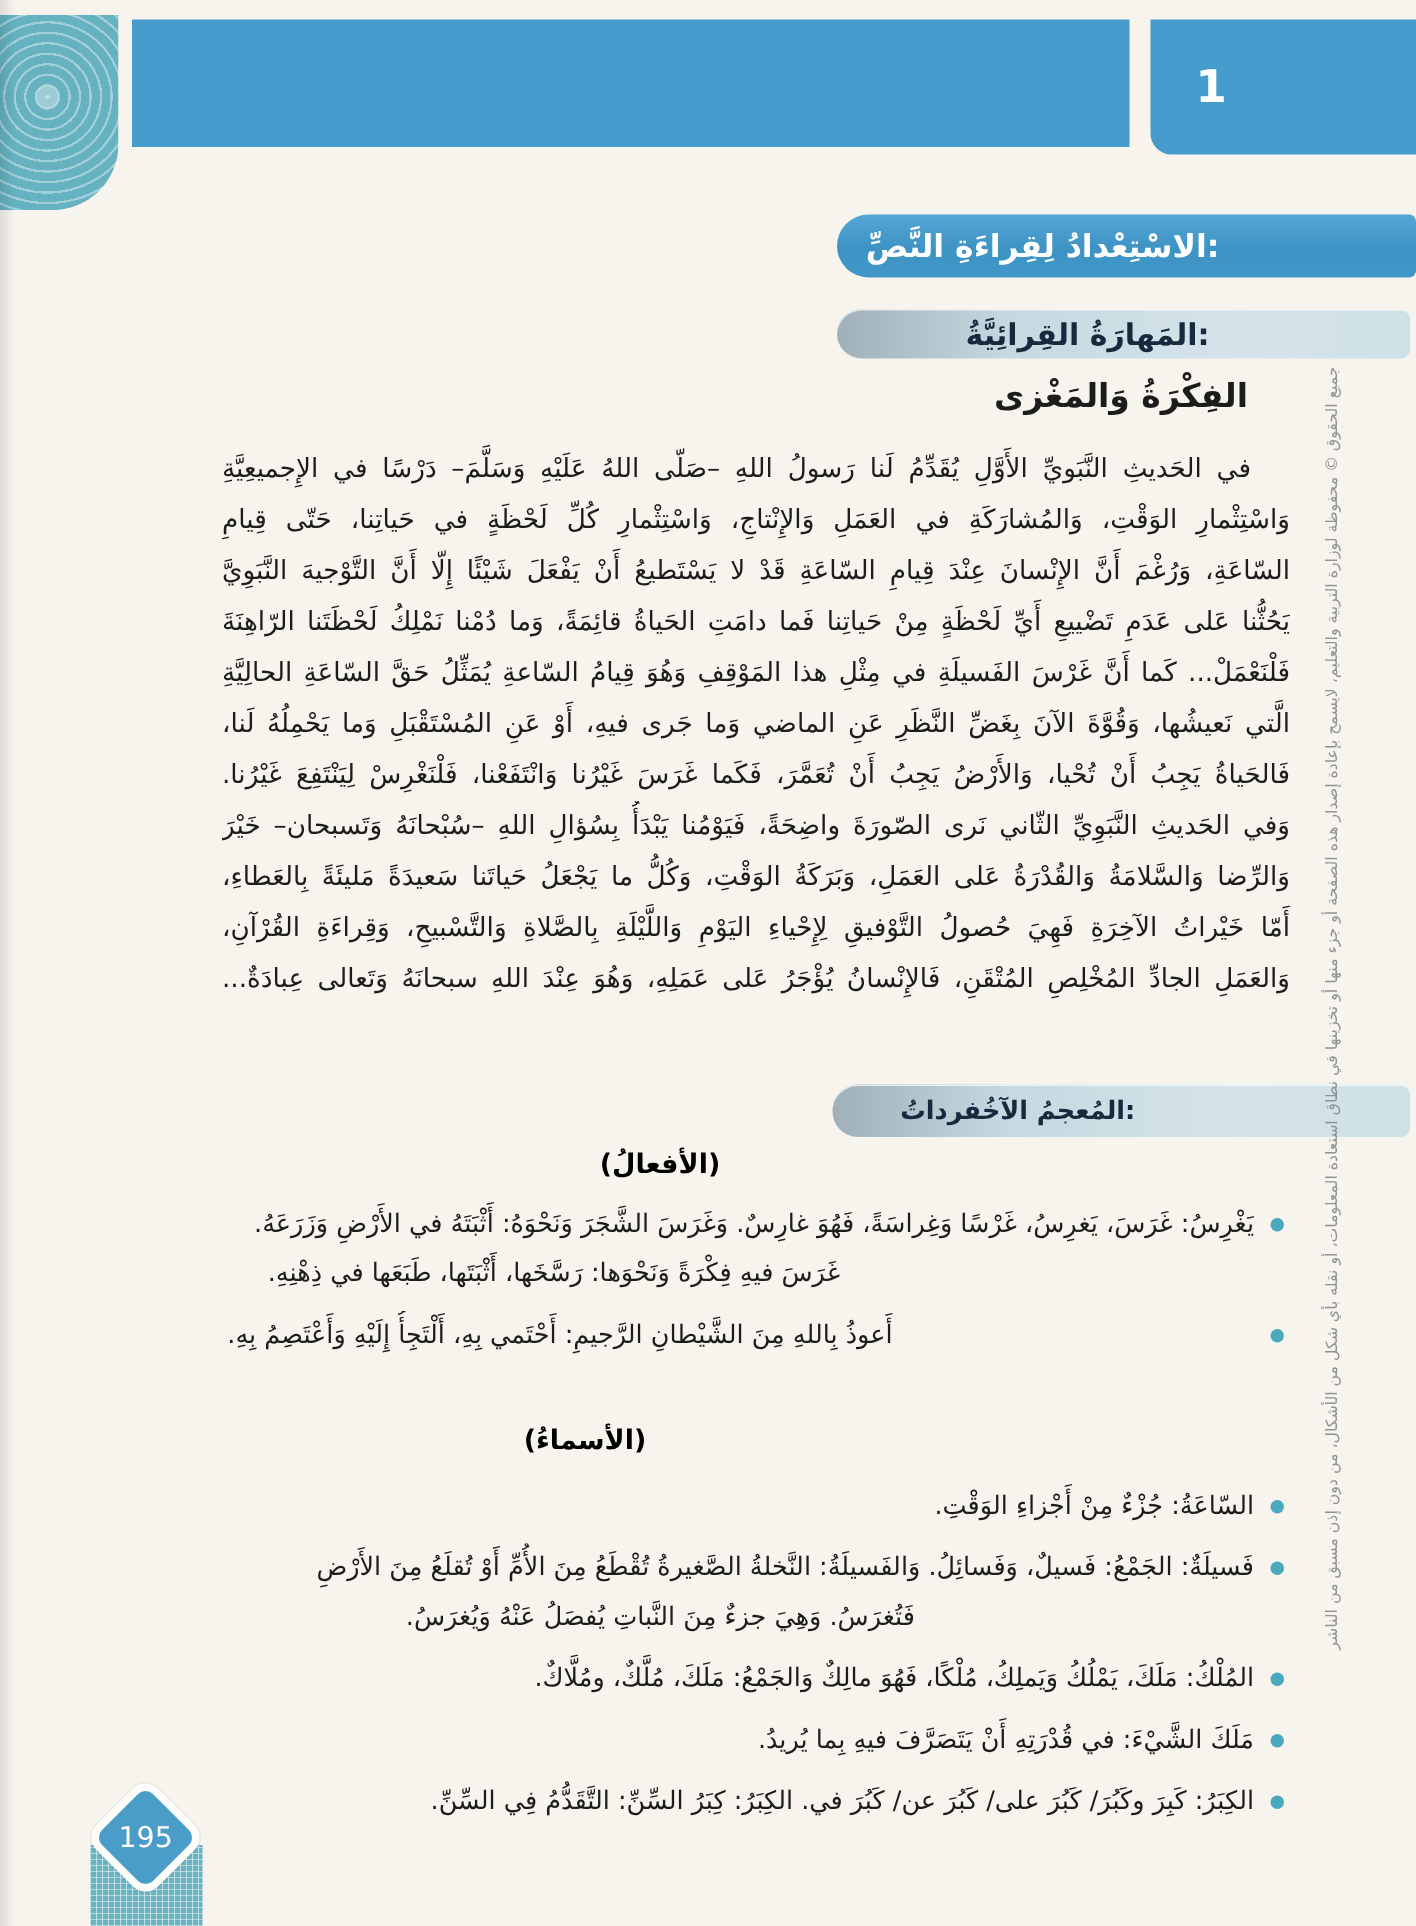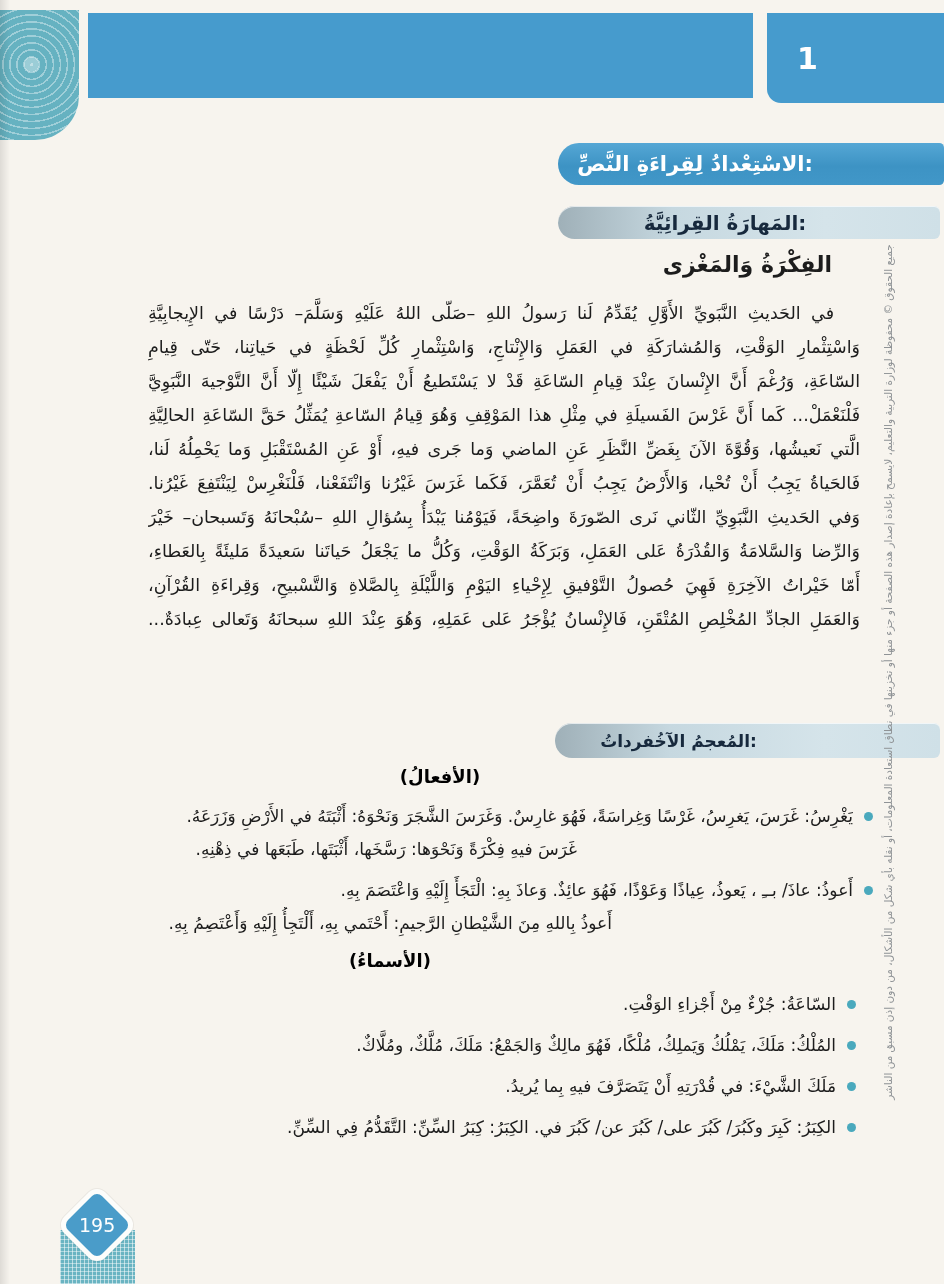--- a/index.html
+++ b/index.html
@@ -73,21 +73,21 @@
     position:absolute;right:4px;top:12px;width:9px;height:9px;border-radius:50%;
     background:#4aa9bd;
   }
   .vline{
     min-height:33px;line-height:33px;font-size:17px;text-align:right;
     white-space:nowrap;overflow:hidden;
   }
   .ind-300{padding-right:276px;}
   .ind-265{padding-right:241px;}
   .ind-250{padding-right:226px;}
-  .verbs-list{top:800px;margin-left:17px;}
+  .verbs-list{top:800px;}
   .nouns-list{top:988px;}
   
   .copyright{
     top:672px;left:888px;
     transform:translate(-50%,-50%) rotate(-90deg);
     white-space:nowrap;direction:rtl;
     font-size:10.5px;color:#8f9396;letter-spacing:.2px;
   }
   
   .texture-strip{
@@ -125,23 +125,24 @@
 <div class="abs banner-blue">
   <span>الاسْتِعْدادُ لِقِراءَةِ النَّصِّ:</span>
 </div>
 <div class="abs banner-light banner-skill">
   <span>المَهارَةُ القِرائِيَّةُ:</span>
 </div>
 
 <div class="abs col idea-title">الفِكْرَةُ وَالمَغْزى</div>
 
 <div class="abs col para">
-  <div class="pline first">في الحَديثِ النَّبَويِّ الأَوَّلِ يُقَدِّمُ لَنا رَسولُ اللهِ –صَلّى اللهُ عَلَيْهِ وَسَلَّمَ– دَرْسًا في الإِيجابِيَّةِ</div>
+  <div class="pline first">في الحَديثِ النَّبَويِّ الأَوَّلِ يُقَدِّمُ لَنا رَسولُ اللهِ –صَلّى اللهُ عَلَيْهِ وَسَلَّمَ– دَرْسًا في الإِجميعِيَّةِ</div>
   <div class="pline">وَاسْتِثْمارِ الوَقْتِ، وَالمُشارَكَةِ في العَمَلِ وَالإِنْتاجِ، وَاسْتِثْمارِ كُلِّ لَحْظَةٍ في حَياتِنا، حَتّى قِيامِ</div>
   <div class="pline">السّاعَةِ، وَرُغْمَ أَنَّ الإِنْسانَ عِنْدَ قِيامِ السّاعَةِ قَدْ لا يَسْتَطيعُ أَنْ يَفْعَلَ شَيْئًا إِلّا أَنَّ التَّوْجيهَ النَّبَوِيَّ</div>
+  <div class="pline">يَحُثُّنا عَلى عَدَمِ تَضْييعِ أَيِّ لَحْظَةٍ مِنْ حَياتِنا فَما دامَتِ الحَياةُ قائِمَةً، وَما دُمْنا نَمْلِكُ لَحْظَتَنا الرّاهِنَةَ</div>
   <div class="pline">فَلْنَعْمَلْ... كَما أَنَّ غَرْسَ الفَسيلَةِ في مِثْلِ هذا المَوْقِفِ وَهُوَ قِيامُ السّاعةِ يُمَثِّلُ حَقَّ السّاعَةِ الحالِيَّةِ</div>
   <div class="pline">الَّتي نَعيشُها، وَقُوَّةَ الآنَ بِغَضِّ النَّظَرِ عَنِ الماضي وَما جَرى فيهِ، أَوْ عَنِ المُسْتَقْبَلِ وَما يَحْمِلُهُ لَنا،</div>
   <div class="pline">فَالحَياةُ يَجِبُ أَنْ تُحْيا، وَالأَرْضُ يَجِبُ أَنْ تُعَمَّرَ، فَكَما غَرَسَ غَيْرُنا وَانْتَفَعْنا، فَلْنَغْرِسْ لِيَنْتَفِعَ غَيْرُنا.</div>
   <div class="pline">وَفي الحَديثِ النَّبَوِيِّ الثّاني نَرى الصّورَةَ واضِحَةً، فَيَوْمُنا يَبْدَأُ بِسُؤالِ اللهِ –سُبْحانَهُ وَتَسبحان– خَيْرَ</div>
   <div class="pline">وَالرِّضا وَالسَّلامَةُ وَالقُدْرَةُ عَلى العَمَلِ، وَبَرَكَةُ الوَقْتِ، وَكُلُّ ما يَجْعَلُ حَياتَنا سَعيدَةً مَليئَةً بِالعَطاءِ،</div>
   <div class="pline">أَمّا خَيْراتُ الآخِرَةِ فَهِيَ حُصولُ التَّوْفيقِ لِإِحْياءِ اليَوْمِ وَاللَّيْلَةِ بِالصَّلاةِ وَالتَّسْبيحِ، وَقِراءَةِ القُرْآنِ،</div>
   <div class="pline">وَالعَمَلِ الجادِّ المُخْلِصِ المُتْقَنِ، فَالإِنْسانُ يُؤْجَرُ عَلى عَمَلِهِ، وَهُوَ عِنْدَ اللهِ سبحانَهُ وَتَعالى عِبادَةٌ...</div>
 </div>
 
 <div class="abs banner-light banner-lex">
@@ -150,30 +151,34 @@
 
 <div class="abs col sec-head verbs-head">(الأفعالُ)</div>
 <div class="abs col vocab verbs-list">
   <div class="entry">
     <span class="bullet"></span>
     <div class="vline">يَغْرِسُ: غَرَسَ، يَغرِسُ، غَرْسًا وَغِراسَةً، فَهُوَ غارِسٌ. وَغَرَسَ الشَّجَرَ وَنَحْوَهُ: أَثْبَتَهُ في الأَرْضِ وَزَرَعَهُ.</div>
     <div class="vline ind-300">غَرَسَ فيهِ فِكْرَةً وَنَحْوَها: رَسَّخَها، أَثْبَتَها، طَبَعَها في ذِهْنِهِ.</div>
   </div>
   <div class="entry">
     <span class="bullet"></span>
-    <div class="vline">أَعوذُ: عاذَ/ بــِ ، يَعوذُ، عِياذًا وَعَوْذًا، فَهُوَ عائِذٌ. وَعاذَ بِهِ: الْتَجَأَ إِلَيْهِ وَاعْتَصَمَ بِهِ.</div>
     <div class="vline ind-265">أَعوذُ بِاللهِ مِنَ الشَّيْطانِ الرَّجيمِ: أَحْتَمي بِهِ، أَلْتَجِأُ إِلَيْهِ وَأَعْتَصِمُ بِهِ.</div>
   </div>
 </div>
 
 <div class="abs col sec-head nouns-head">(الأسماءُ)</div>
 <div class="abs col vocab nouns-list">
   <div class="entry">
     <span class="bullet"></span>
     <div class="vline">السّاعَةُ: جُزْءٌ مِنْ أَجْزاءِ الوَقْتِ.</div>
+  </div>
+  <div class="entry">
+    <span class="bullet"></span>
+    <div class="vline">فَسيلَةٌ: الجَمْعُ: فَسيلٌ، وَفَسائِلُ. وَالفَسيلَةُ: النَّخلةُ الصَّغيرةُ تُقْطَعُ مِنَ الأُمِّ أَوْ تُقلَعُ مِنَ الأَرْضِ</div>
+    <div class="vline ind-250">فَتُغرَسُ. وَهِيَ جزءٌ مِنَ النَّباتِ يُفصَلُ عَنْهُ وَيُغرَسُ.</div>
   </div>
   <div class="entry">
     <span class="bullet"></span>
     <div class="vline">المُلْكُ: مَلَكَ، يَمْلُكُ وَيَملِكُ، مُلْكًا، فَهُوَ مالِكٌ وَالجَمْعُ: مَلَكَ، مُلَّكٌ، ومُلَّاكٌ.</div>
   </div>
   <div class="entry">
     <span class="bullet"></span>
     <div class="vline">مَلَكَ الشَّيْءَ: في قُدْرَتِهِ أَنْ يَتَصَرَّفَ فيهِ بِما يُريدُ.</div>
   </div>
   <div class="entry">

